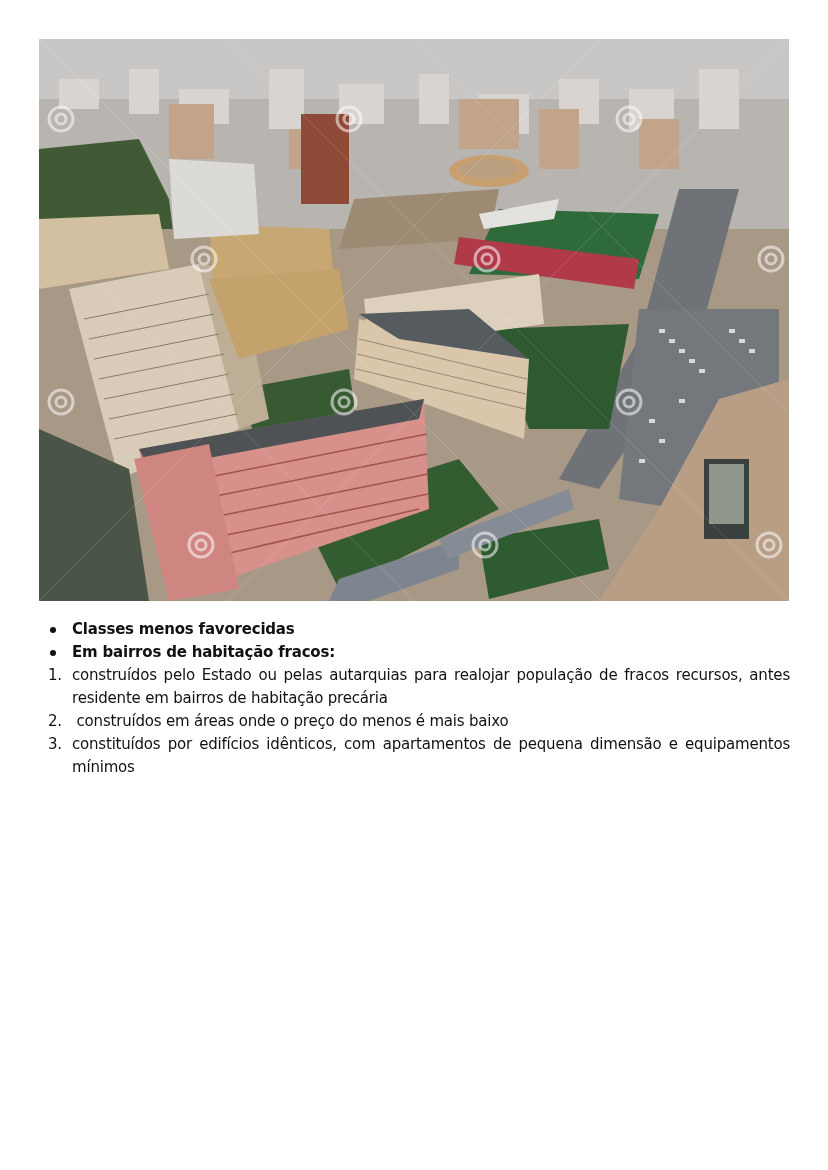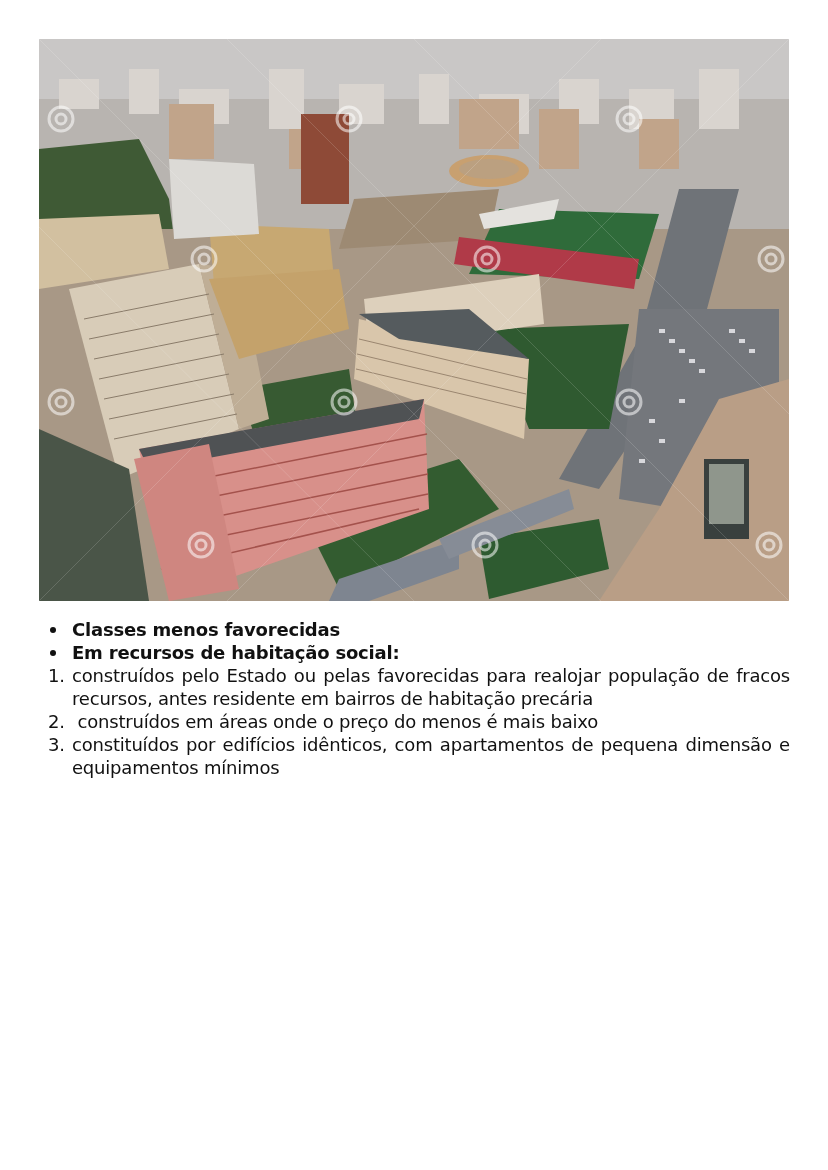--- a/index.html
+++ b/index.html
@@ -1,20 +1,20 @@
 <!DOCTYPE html>
 <html><head>
   <meta charset="utf-8">
   <style>
     html, body { margin: 0; padding: 0; background: #ffffff; }
     body { width: 828px; height: 1170px; position: relative; overflow: hidden;
            font-family: "DejaVu Sans", "Liberation Sans", sans-serif; color: #111; }
     .photo { position: absolute; left: 39px; top: 39px; width: 750px; height: 562px; overflow: hidden; background: #9a9a94; }
     .photo svg { display: block; }
-    .content { position: absolute; left: 40px; top: 618px; width: 750px; font-size: 18px; line-height: 23px; letter-spacing: -0.2px; }
+    .content { position: absolute; left: 40px; top: 618px; width: 750px; font-size: 15px; line-height: 23px; letter-spacing: -0.2px; }
     .bullet { position: relative; padding-left: 32px; font-weight: bold; }
     .bullet .dot { position: absolute; left: 10px; top: 9px; width: 6px; height: 6px; border-radius: 50%; background: #111; }
     .num { position: relative; padding-left: 32px; text-align: justify; text-align-last: left; }
     .num .n { position: absolute; left: 8px; top: 0; }
   </style>
 </head>
 <body>
 
 <div class="photo">
   <svg width="750" height="562" viewBox="0 0 750 562">
@@ -162,25 +162,25 @@
   </svg>
 </div>
 
 <div class="content">
   <div class="bullet">
     <span class="dot"></span>
     <span>Classes menos favorecidas</span>
   </div>
   <div class="bullet">
     <span class="dot"></span>
-    <span>Em recursos de habitação social:</span>
+    <span>Em bairros de habitação fracos:</span>
   </div>
   <div class="num">
     <span class="n">1.</span>
-    <span>construídos pelo Estado ou pelas favorecidas para realojar população de fracos recursos, antes residente em bairros de habitação precária</span>
+    <span>construídos pelo Estado ou pelas autarquias para realojar população de fracos recursos, antes residente em bairros de habitação precária</span>
   </div>
   <div class="num">
     <span class="n">2.</span>
     <span style="white-space: pre;"> construídos em áreas onde o preço do menos é mais baixo</span>
   </div>
   <div class="num">
     <span class="n">3.</span>
     <span>constituídos por edifícios idênticos, com apartamentos de pequena dimensão e equipamentos mínimos</span>
   </div>
 </div>

